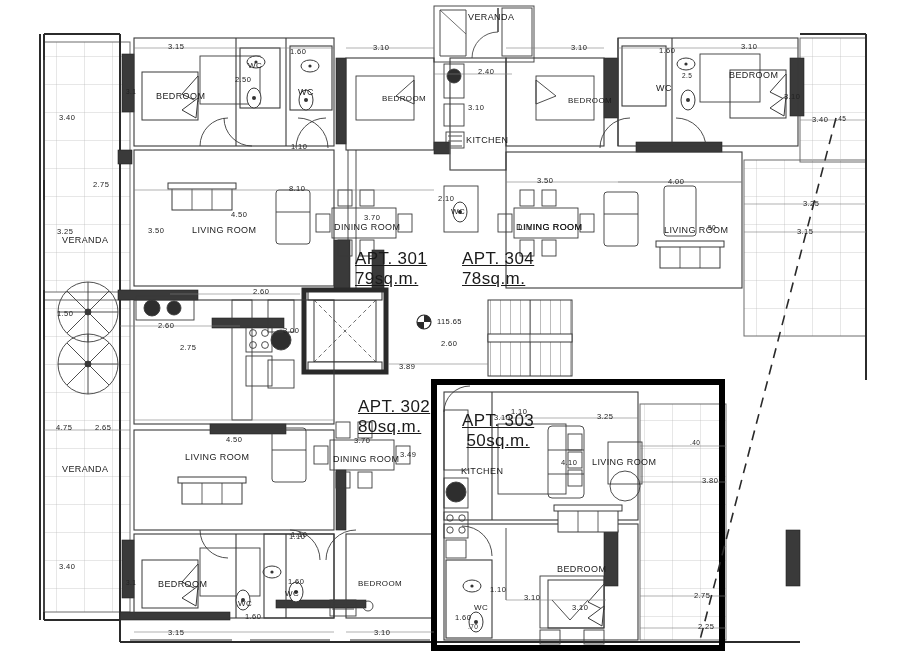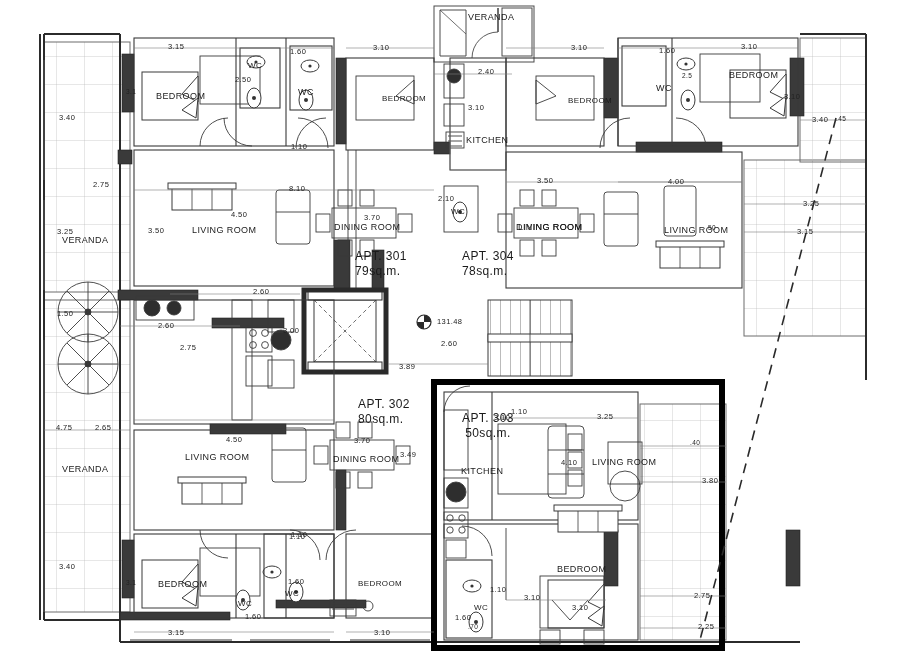--- a/index.html
+++ b/index.html
@@ -3,21 +3,21 @@
 <meta charset="utf-8">
 <style>
   html,body{margin:0;padding:0;background:#ffffff;}
   body{font-family:"Liberation Sans",sans-serif;}
   #plan-root{position:relative;width:900px;height:653px;background:#ffffff;overflow:hidden;}
   #plan-svg{position:absolute;left:0;top:0;width:900px;height:653px;}
   .lbl{position:absolute;font-family:"Liberation Sans",sans-serif;color:#1a1a1a;white-space:nowrap;
        letter-spacing:.4px;line-height:1;}
   .room-lbl{font-size:9px;}
   .room-lbl.sm{font-size:8px;}
-  .apt-lbl{font-size:12px;}
+  .apt-lbl{font-size:17px;text-decoration:underline;}
   .dim{font-size:7.5px;color:#222;}
   .dim.tiny{font-size:6.5px;}
   .lvl{font-size:7.5px;}
 </style>
 </head>
 <body>
 
 <div id="plan-root">
 
   <svg id="plan-svg" viewBox="0 0 900 653">
@@ -459,16 +459,16 @@
       <div class="lbl dim" style="left: 168px; top: 629px;">3.15</div>
       <div class="lbl dim" style="left: 374px; top: 629px;">3.10</div>
       <div class="lbl dim" style="left: 490px; top: 586px;">1.10</div>
       <div class="lbl dim" style="left: 524px; top: 594px;">3.10</div>
       <div class="lbl dim" style="left: 572px; top: 604px;">3.10</div>
       <div class="lbl dim" style="left: 455px; top: 614px;">1.60</div>
       <div class="lbl dim tiny" style="left: 468px; top: 624px;">.70</div>
       <div class="lbl dim" style="left: 694px; top: 592px;">2.75</div>
       <div class="lbl dim" style="left: 662px; top: 623px; margin-left: 36px;">2.25</div>
       <div class="lbl dim" style="left: 291px; top: 531px;">1.10</div>
-      <div class="lbl lvl" style="left: 437px; top: 318px;">131.48</div>
+      <div class="lbl lvl" style="left: 437px; top: 318px;">115.65</div>
     </div>
 
 </div>
 
 </body></html>

